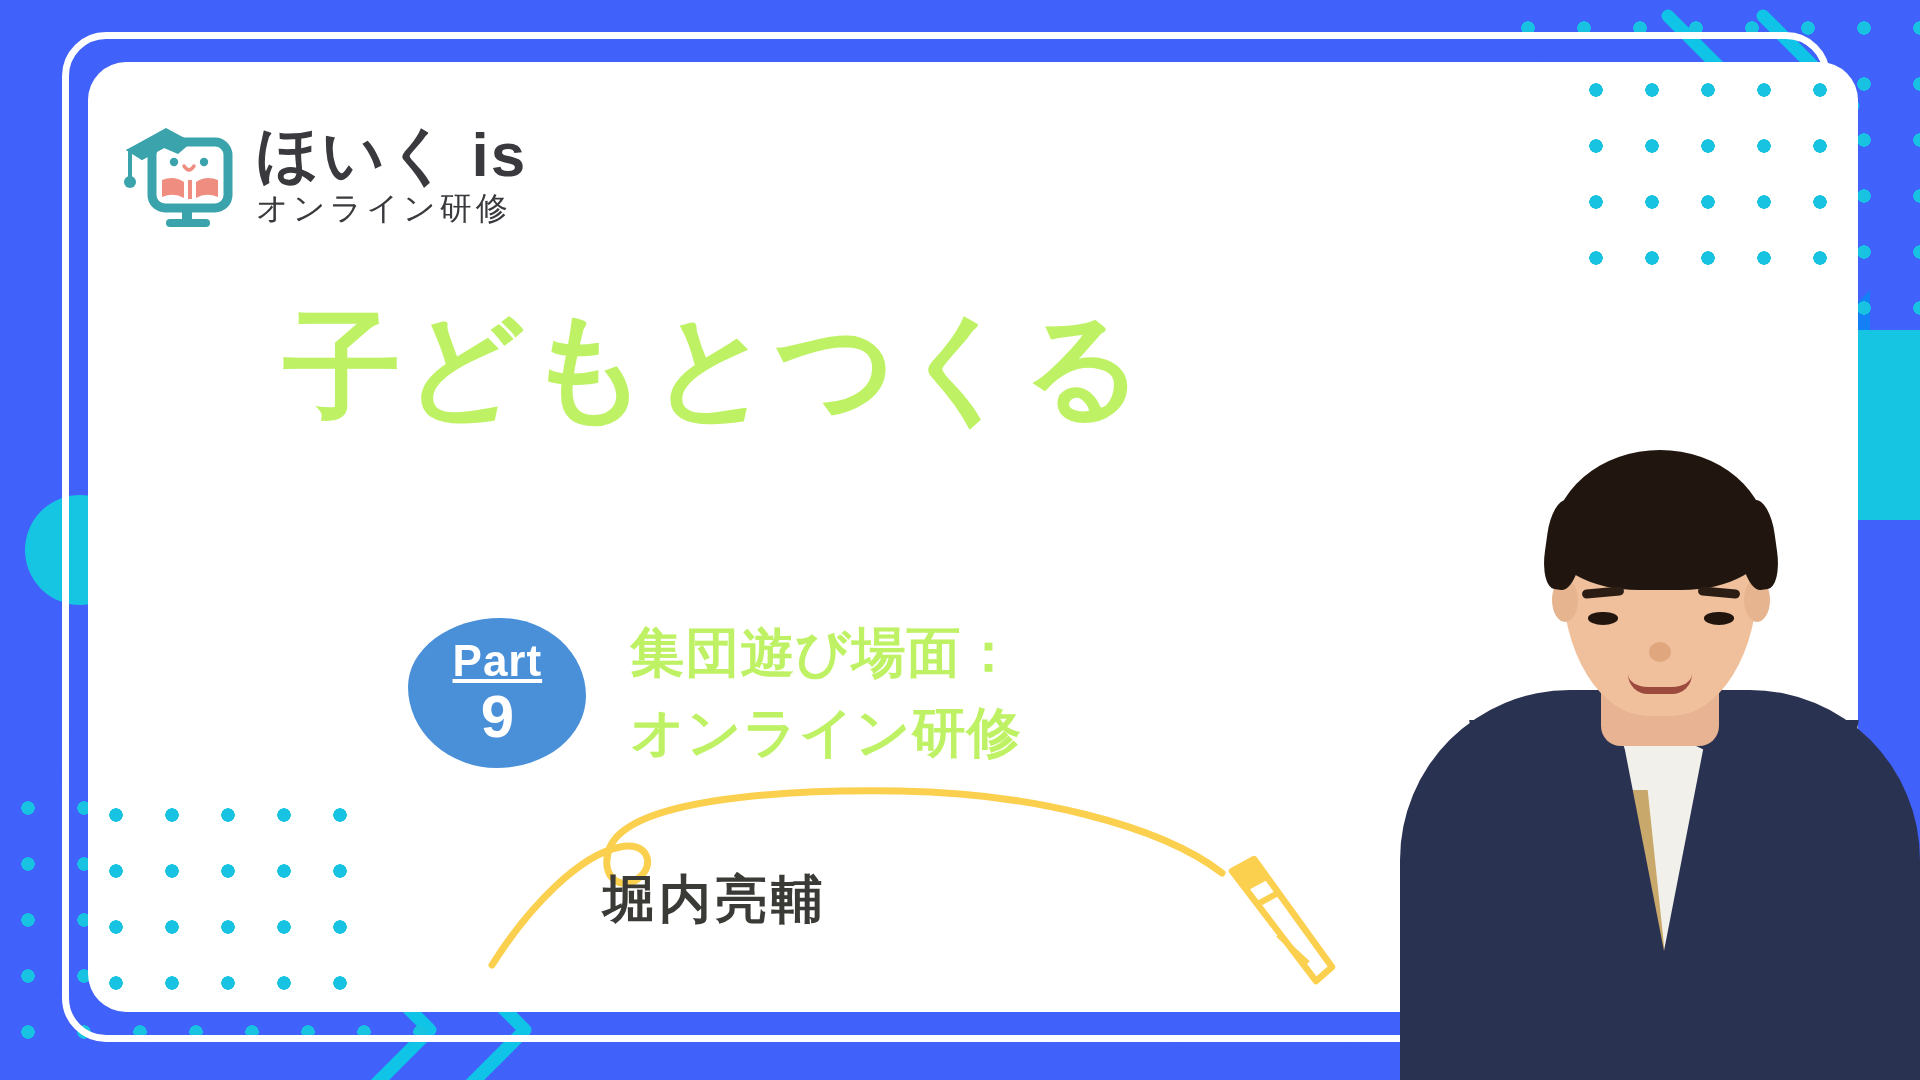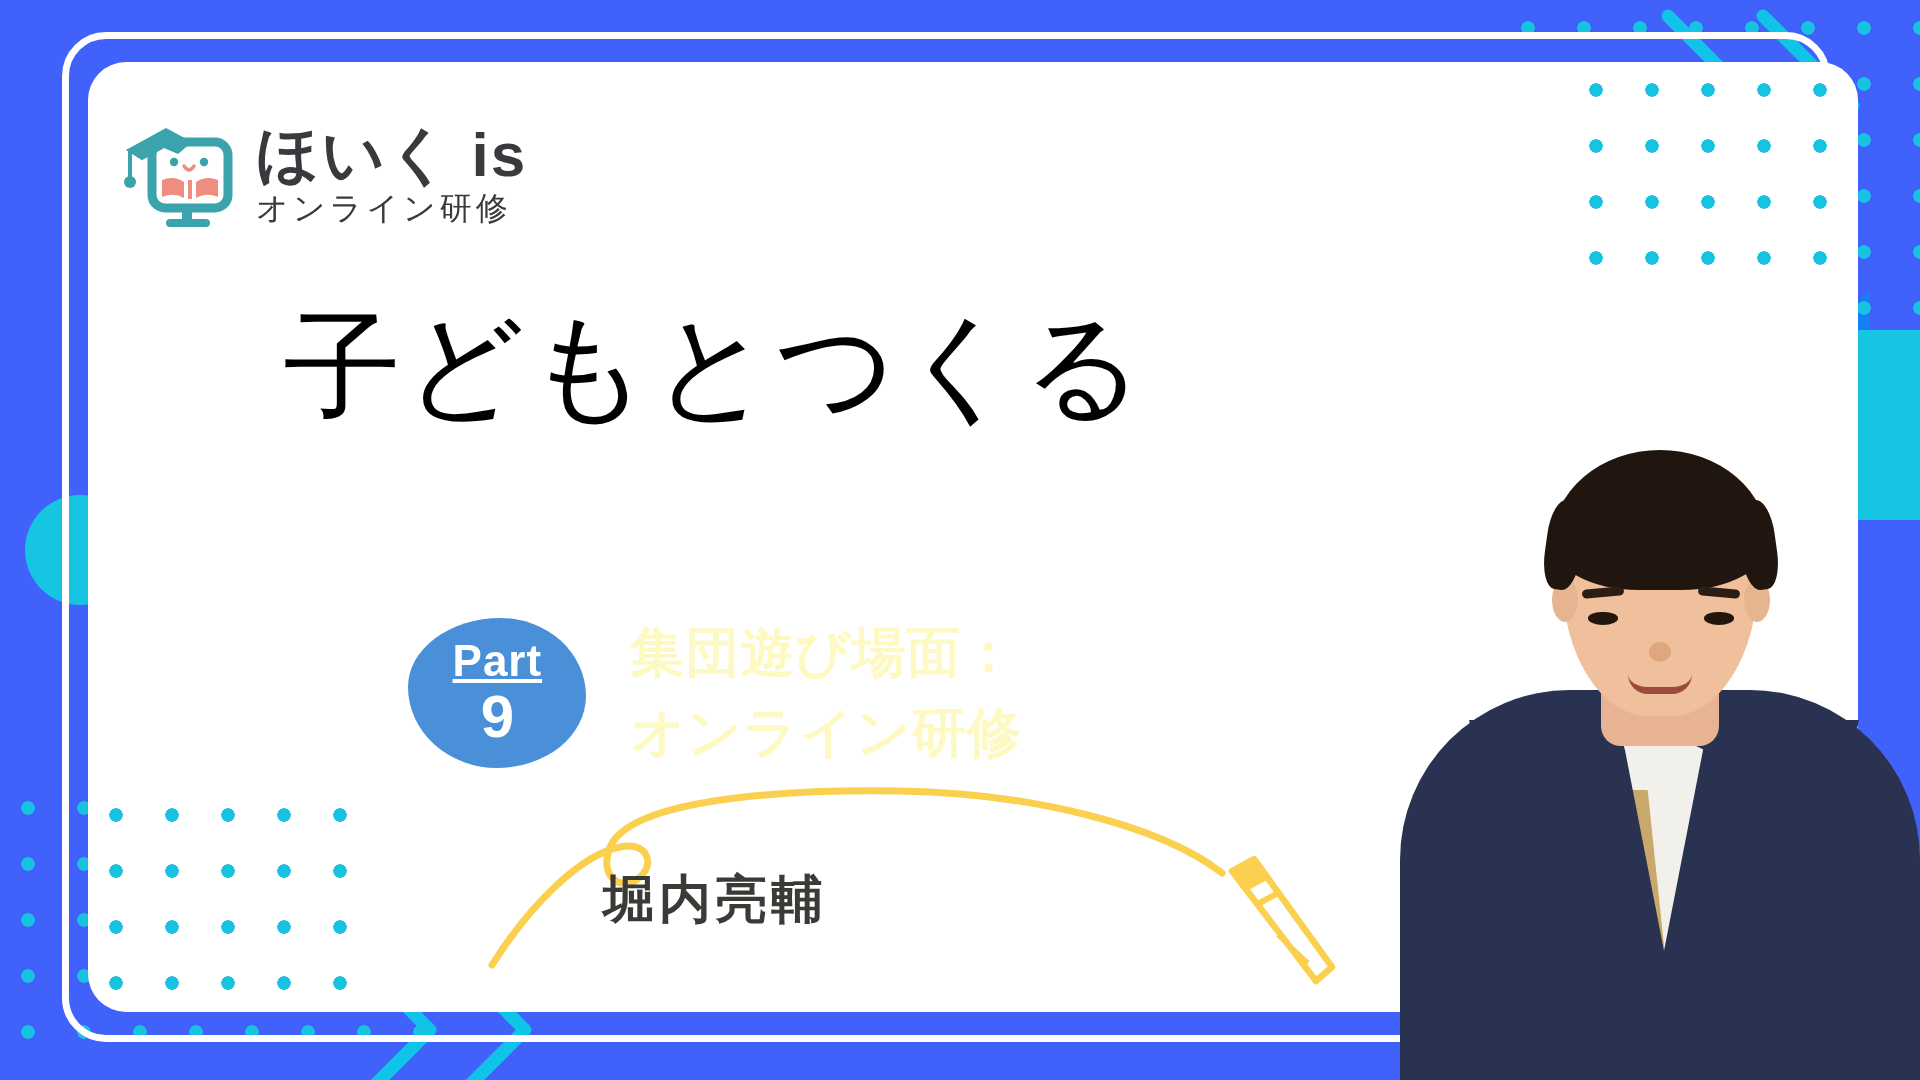--- a/index.html
+++ b/index.html
@@ -237,22 +237,22 @@
   
   .headline {
     position: absolute;
     left: 0;
     top: 295px;
     width: 1430px;
     text-align: center;
   }
   .headline-line {
     font-size: 118px;
-    font-weight: 400;
-    color: #000000;
+    font-weight: 700;
+    color: #bef264;
     line-height: 1.22;
     letter-spacing: 3px;
     white-space: nowrap;
   }
 
   
   .subrow {
     position: absolute;
     left: 0;
     top: 618px;
@@ -289,21 +289,21 @@
     margin-top: 2px;
   }
   .sub-lines {
     display: flex;
     flex-direction: column;
     gap: 16px;
   }
   .sub-line {
     font-size: 54px;
     font-weight: 700;
-    color: #fef9c3;
+    color: #bef264;
     line-height: 1.18;
     letter-spacing: 1px;
     white-space: nowrap;
   }
 
   
   .doodle {
     position: absolute;
     left: 470px;
     top: 785px;

